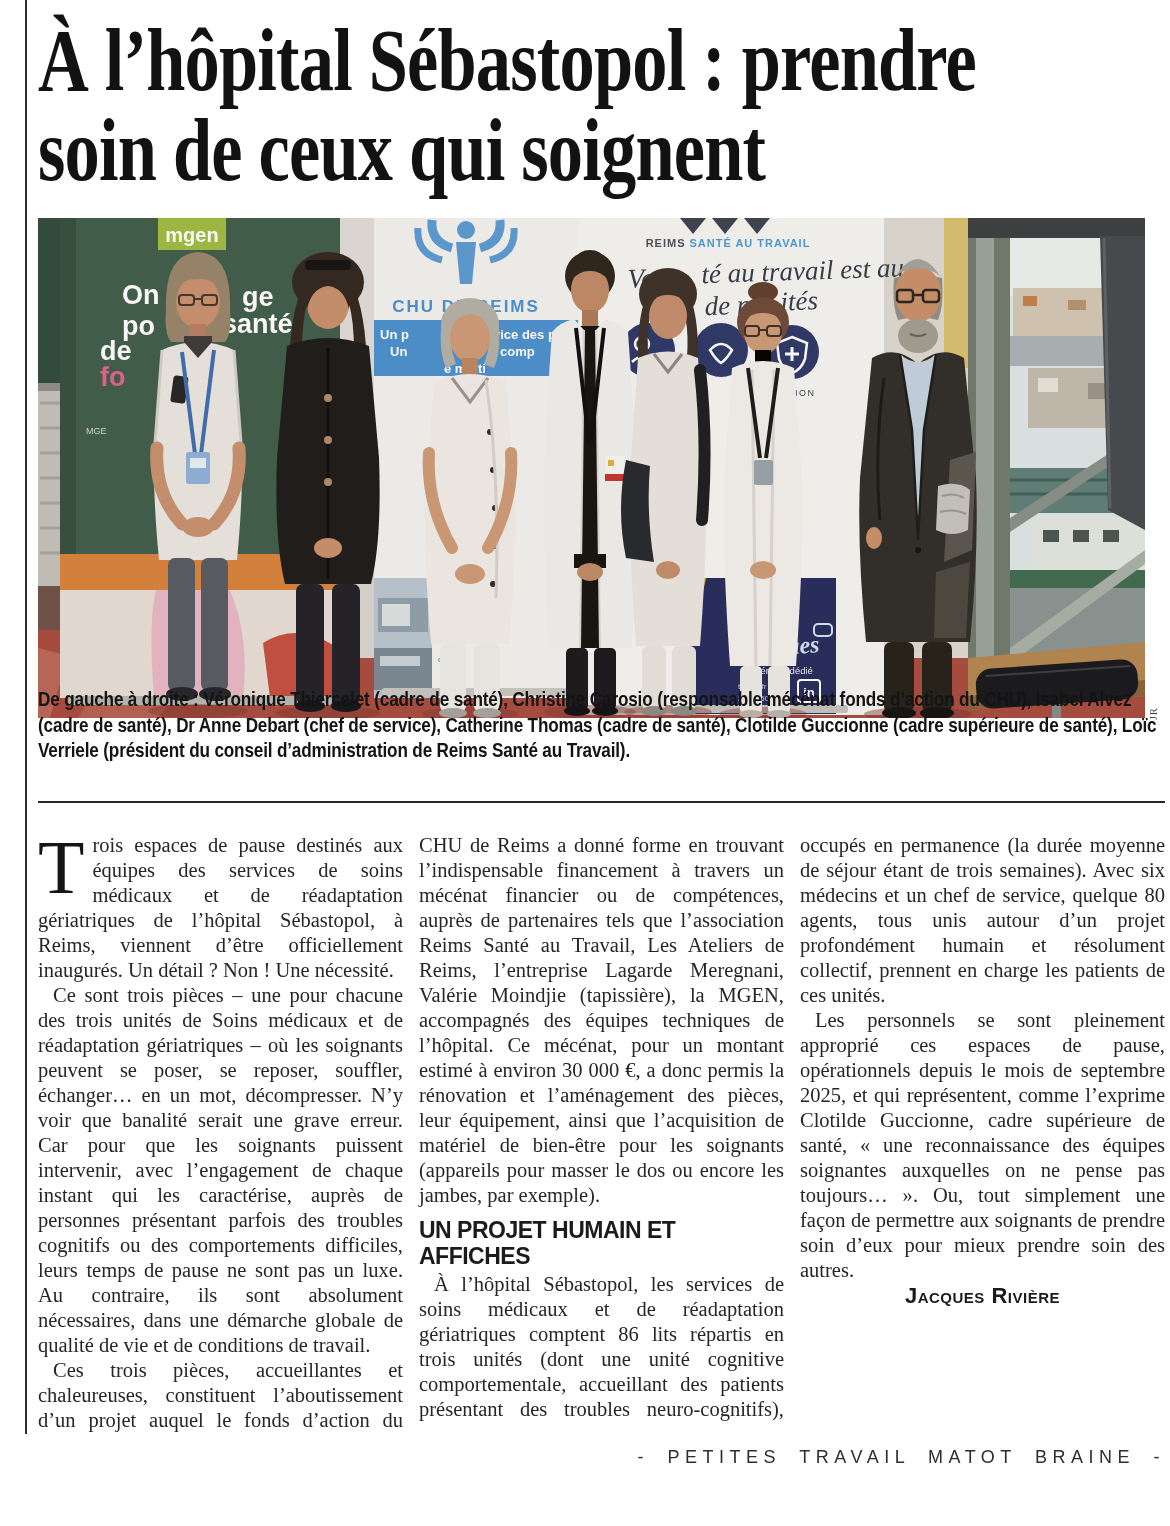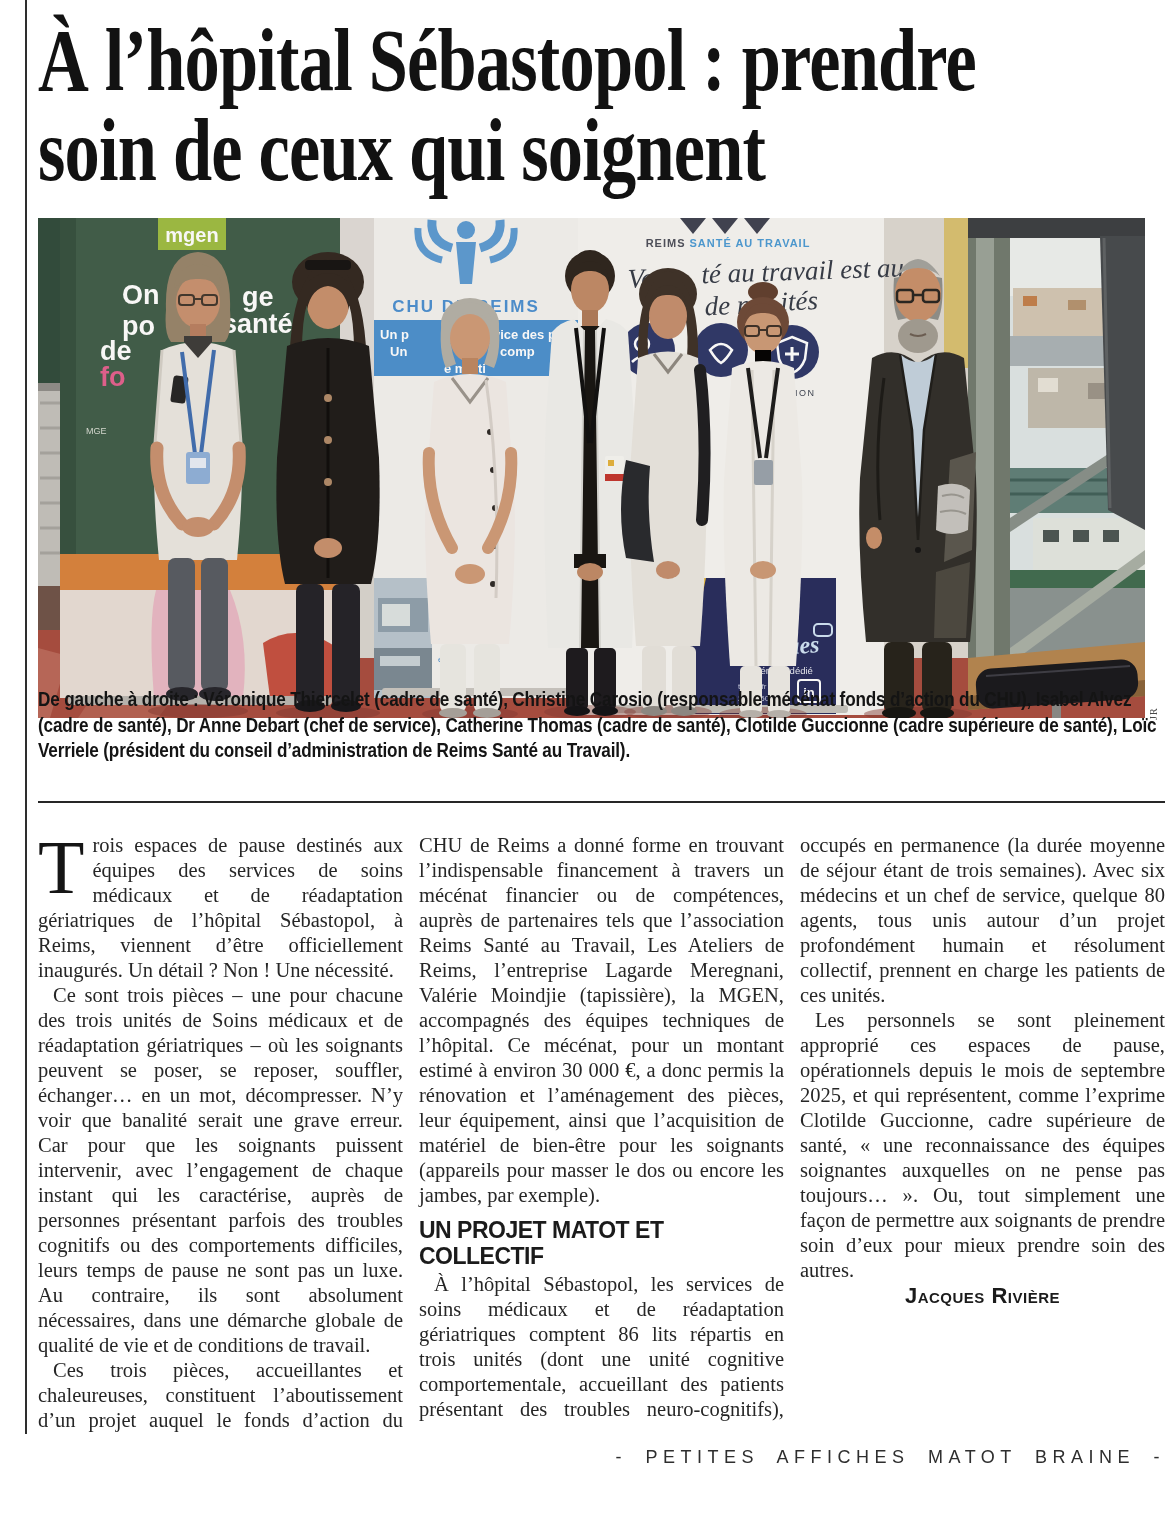--- a/index.html
+++ b/index.html
@@ -372,21 +372,21 @@
   <div class="caption">
     <p class="caption-inner">De gauche à droite : Véronique Thiercelet (cadre de santé), Christine Carosio (responsable mécénat fonds d’action du CHU), Isabel Alvez (cadre de santé), Dr Anne Debart (chef de service), Catherine Thomas (cadre de santé), Clotilde Guccionne (cadre supérieure de santé), Loïc Verriele (président du conseil d’administration de Reims Santé au Travail).</p>
   </div>
 
   <div class="caption-rule"></div>
 
   <div class="article" lang="fr">
     <p class="lead">Trois espaces de pause destinés aux équipes des services de soins médicaux et de réadaptation gériatriques de l’hôpital Sébastopol, à Reims, viennent d’être officiellement inaugurés. Un détail ? Non ! Une nécessité.</p>
     <p>Ce sont trois pièces – une pour chacune des trois unités de Soins médicaux et de réadaptation gériatriques – où les soignants peuvent se poser, se reposer, souffler, échanger… en un mot, décompresser. N’y voir que banalité serait une grave erreur. Car pour que les soignants puissent intervenir, avec l’engagement de chaque instant qui les caractérise, auprès de personnes présentant parfois des troubles cognitifs ou des comportements difficiles, leurs temps de pause ne sont pas un luxe. Au contraire, ils sont absolument nécessaires, dans une démarche globale de qualité de vie et de conditions de travail.</p>
     <p>Ces trois pièces, accueillantes et chaleureuses, constituent l’aboutissement d’un projet auquel le fonds d’action du CHU de Reims a donné forme en trouvant l’indispensable financement à travers un mécénat financier ou de compétences, auprès de partenaires tels que l’association Reims Santé au Travail, Les Ateliers de Reims, l’entreprise Lagarde Meregnani, Valérie Moindjie (tapissière), la MGEN, accompagnés des équipes techniques de l’hôpital. Ce mécénat, pour un montant estimé à environ 30 000 €, a donc permis la rénovation et l’aménagement des pièces, leur équipement, ainsi que l’acquisition de matériel de bien-être pour les soignants (appareils pour masser le dos ou encore les jambes, par exemple).</p>
-    <h2 class="subhead">UN PROJET MATOT ET COLLECTIF</h2>
+    <h2 class="subhead">UN PROJET HUMAIN ET AFFICHES</h2>
     <p>À l’hôpital Sébastopol, les services de soins médicaux et de réadaptation gériatriques comptent 86 lits répartis en trois unités (dont une unité cognitive comportementale, accueillant des patients présentant des troubles neuro-cognitifs), occupés en permanence (la durée moyenne de séjour étant de trois semaines). Avec six médecins et un chef de service, quelque 80 agents, tous unis autour d’un projet profondément humain et résolument collectif, prennent en charge les patients de ces unités.</p>
     <p><span>Les personnels se sont pleinement approprié ces espaces de pause, opérationnels depuis le mois de septembre 2025, et qui représentent, comme l’exprime Clotilde Guccionne, cadre supérieure de santé, </span><span class="quote-italic">« une reconnaissance des équipes soignantes auxquelles on ne pense pas toujours… »</span><span>. Ou, tout simplement une façon de permettre aux soignants de prendre soin d’eux pour mieux prendre soin des autres.</span></p>
     <p class="byline">Jacques Rivière</p>
   </div>
 
-  <div class="page-footer">- PETITES AFFICHES MATOT BRAINE -</div>
+  <div class="page-footer">- PETITES TRAVAIL MATOT BRAINE -</div>
 
 </div>
 
 </body></html>

